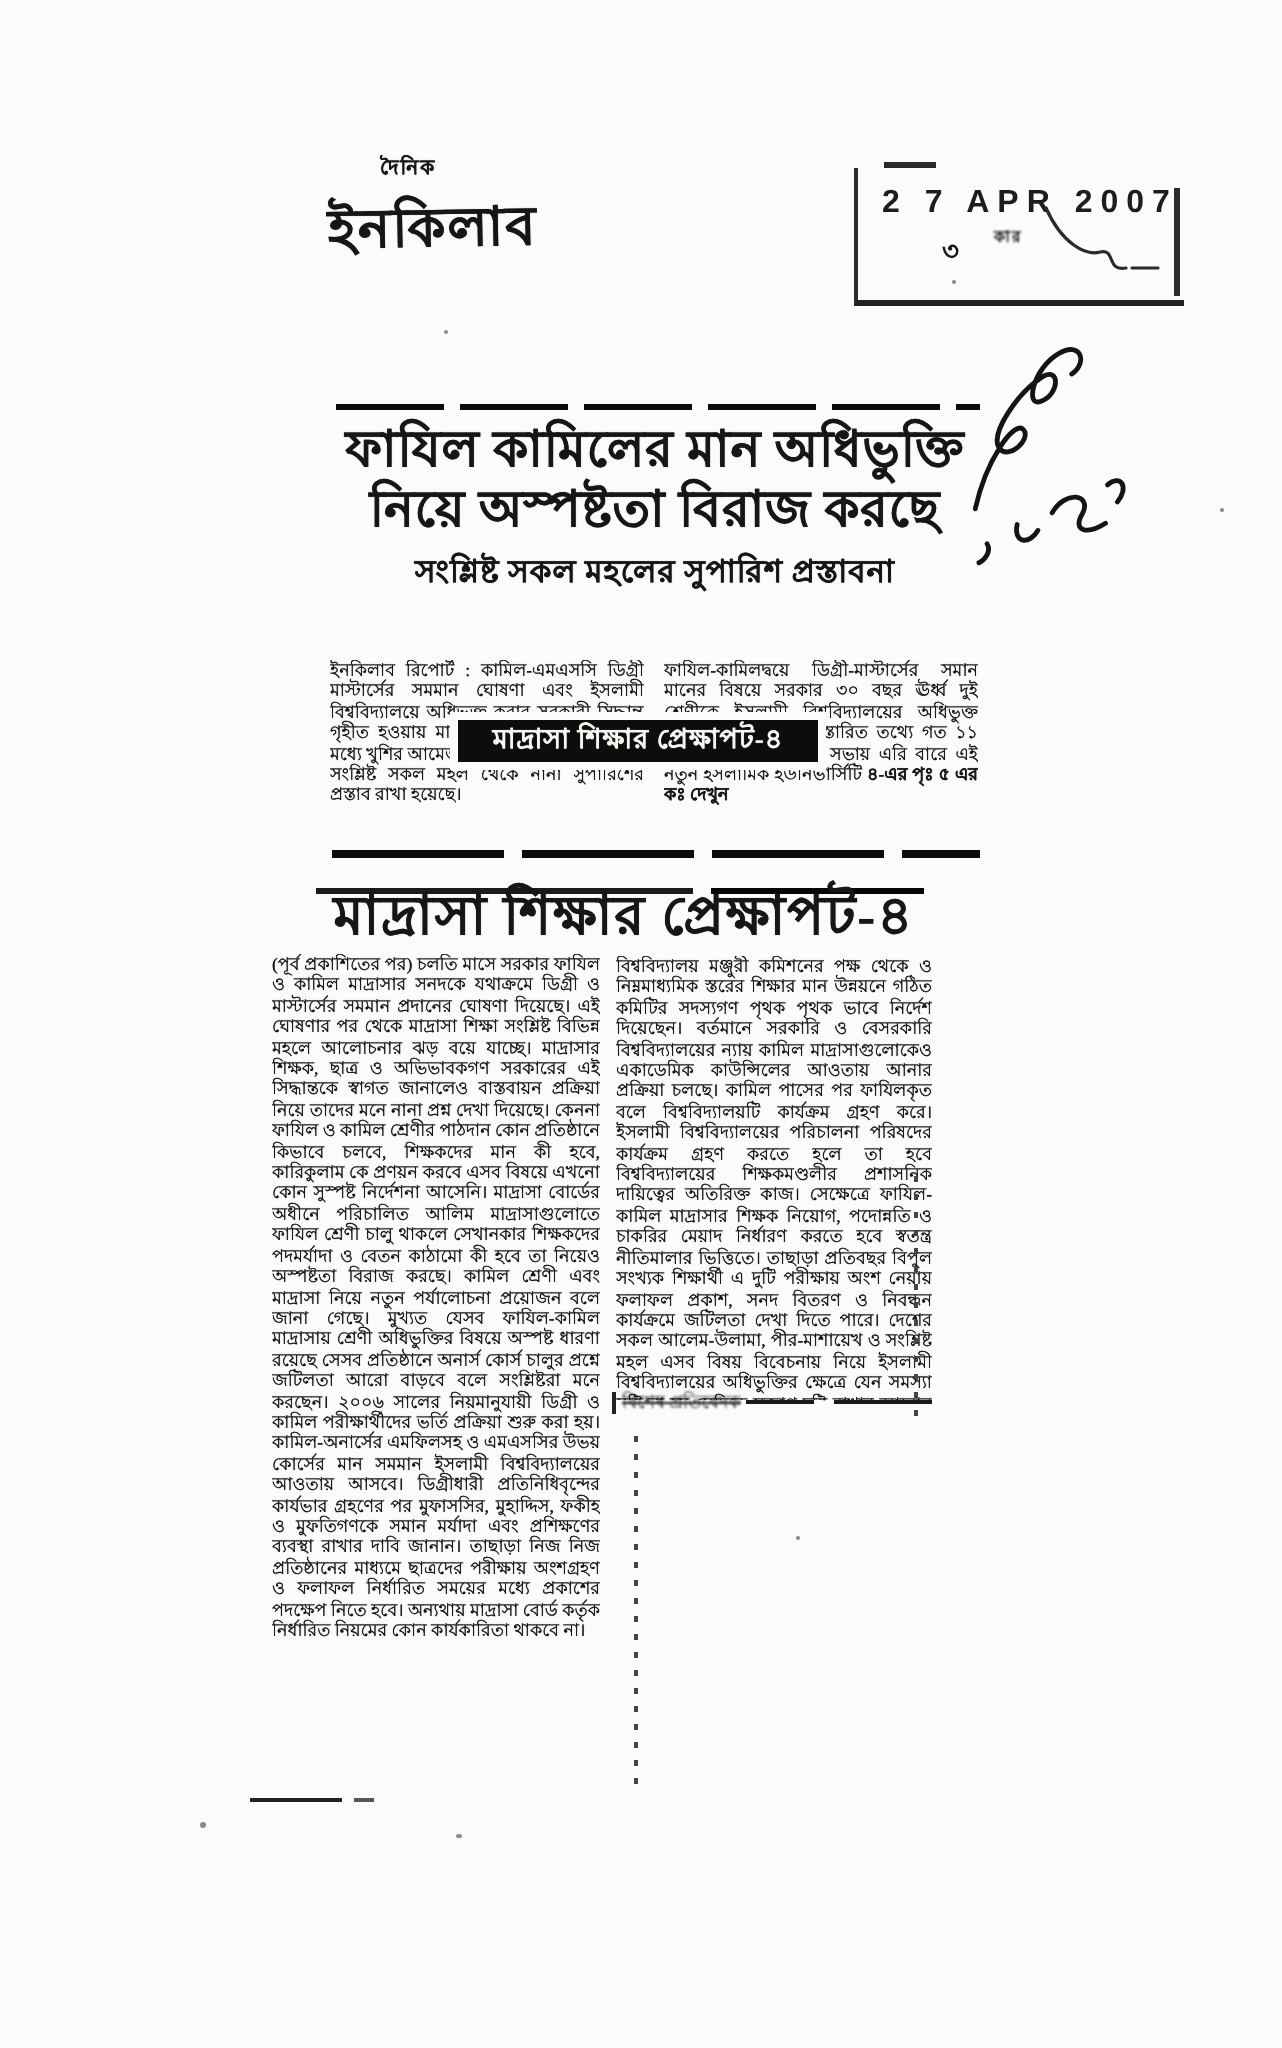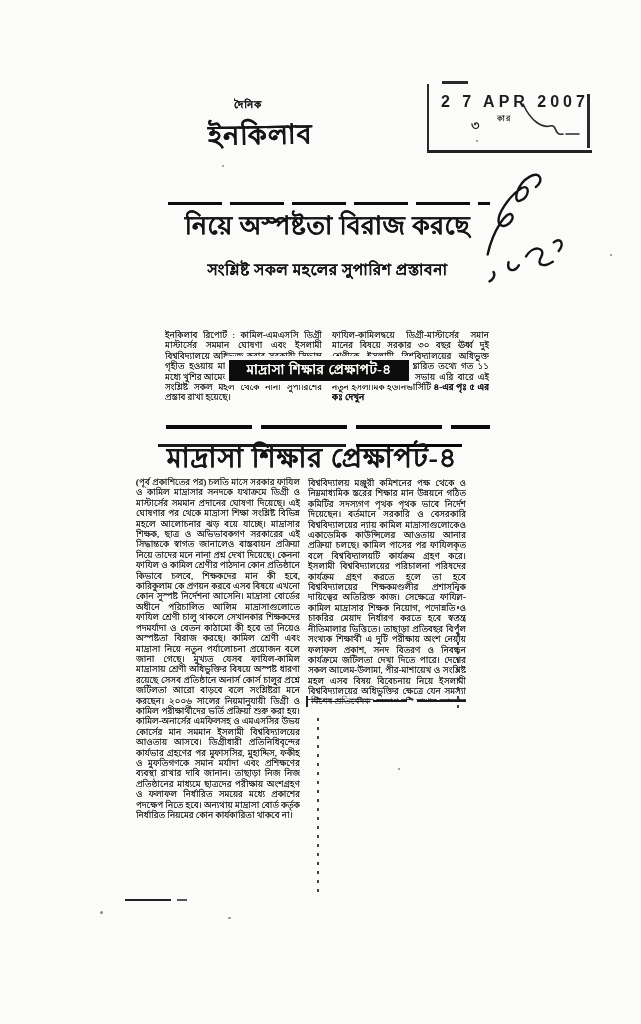--- a/index.html
+++ b/index.html
@@ -8,21 +8,21 @@
     width:641px;height:1024px;
     margin:0 auto;
     background:#fbfbf9;
     overflow:hidden;
     font-family:"Liberation Serif","DejaVu Serif",serif;
     color:#161616;
   }
   .ink{filter:blur(0.25px);text-shadow:0 0 .35px currentColor;}
 
   
-  .masthead{position:absolute;left:164px;top:97px;width:110px;margin-left:44px;}
+  .masthead{position:absolute;left:164px;top:76px;width:110px;}
   .masthead .tagline{font-size:10px;font-weight:700;margin-left:26px;letter-spacing:1px;}
   .masthead .logo{font-size:27px;font-weight:700;letter-spacing:1px;transform:rotate(-1deg);}
 
   
   .stamp{position:absolute;left:427px;top:84px;width:163px;height:66px;
          border-left:2px solid #2a2a2a;border-bottom:3px solid #222;text-decoration:underline;}
   .stamp .topdash{position:absolute;left:13px;top:-3px;width:26px;height:3px;background:#2a2a2a;}
   .stamp .rightbar{position:absolute;right:2px;top:10px;width:3px;height:54px;background:#2a2a2a;}
   .stamp .date{position:absolute;left:12px;top:9px;font-family:"Liberation Sans","DejaVu Sans",sans-serif;
                font-size:16px;font-weight:700;letter-spacing:4px;color:#1d1d1d;filter:blur(.3px);}
@@ -35,21 +35,21 @@
 
   
   .rule{position:absolute;background:#0c0c0c;}
   .rule.broken-a{background:repeating-linear-gradient(90deg,#0c0c0c 0 54px,transparent 54px 62px);}
   .rule.broken-b{background:repeating-linear-gradient(90deg,#0c0c0c 0 86px,transparent 86px 95px);}
   .rule.broken-c{background:linear-gradient(90deg,#1a1a1a 0 62%,transparent 62% 65%,#050505 65% 100%);}
 
   
   .article1{position:absolute;left:165px;top:203px;width:325px;height:228px;}
   .a1-headline{margin-top:8px;text-align:center;font-weight:700;font-size:25px;line-height:30px;letter-spacing:.5px;}
-  .a1-sub{margin-top:17px;text-align:center;font-weight:700;font-size:15.5px;letter-spacing:.5px;}
+  .a1-sub{margin-top:3px;text-align:center;font-weight:700;font-size:15.5px;letter-spacing:.5px;}
   .lead-cols{position:absolute;left:0;top:125px;width:325px;height:98px;}
   .col{position:absolute;overflow:hidden;text-align:justify;font-size:8.8px;line-height:10.4px;}
   .lead-left{left:0;top:2px;width:157px;height:96px;}
   .lead-right{left:167px;top:2px;width:157px;height:96px;}
   .inset-box{position:absolute;left:64px;top:157px;width:180px;height:21px;background:#0d0d0d;
              color:#f6f6f0;font-weight:700;font-size:13.5px;display:flex;align-items:center;justify-content:center;
              box-shadow:0 0 0 4px #fbfbf9;letter-spacing:.5px;}
 
   
   .article2{position:absolute;left:122px;top:440px;width:346px;height:475px;}
@@ -102,20 +102,21 @@
       </g>
     </svg>
   </div>
 
   <div class="rule broken-a" style="left:168px;top:202px;width:322px;height:3px;"></div>
   <div class="rule broken-b" style="left:166px;top:425px;width:324px;height:4px;"></div>
   <div class="rule broken-c" style="left:158px;top:444px;width:304px;height:3px;"></div>
 
   <div class="article1">
     <div class="a1-headline ink">
+      <div>ফাযিল কামিলের মান অধিভুক্তি</div>
       <div>নিয়ে অস্পষ্টতা বিরাজ করছে</div>
     </div>
     <div class="a1-sub ink">সংশ্লিষ্ট সকল মহলের সুপারিশ প্রস্তাবনা</div>
     <div class="lead-cols">
       <div class="col lead-left ink">ইনকিলাব রিপোর্ট : কামিল-এমএসসি ডিগ্রী মাস্টার্সের সমমান ঘোষণা এবং ইসলামী বিশ্ববিদ্যালয়ে অধিভুক্ত করার সরকারী সিদ্ধান্ত গৃহীত হওয়ায় মাদ্রাসা শিক্ষক ও শিক্ষার্থীদের মধ্যে খুশির আমেজ বিরাজ করছে। এমতাবস্থায় সংশ্লিষ্ট সকল মহল থেকে নানা সুপারিশের প্রস্তাব রাখা হয়েছে।</div>
       <div class="col lead-right ink"><span>ফাযিল-কামিলদ্বয়ে ডিগ্রী-মাস্টার্সের সমান মানের বিষয়ে সরকার ৩০ বছর ঊর্ধ্ব দুই শ্রেণীকে ইসলামী বিশ্ববিদ্যালয়ের অধিভুক্ত করার সিদ্ধান্ত নেয়। বিস্তারিত তথ্যে গত ১১ এপ্রিলের সরকারি এক সভায় এরি বারে এই নতুন ইসলামিক ইউনিভার্সিটি </span><b>৪-এর পৃঃ ৫ এর কঃ দেখুন</b></div>
     </div>
     <div class="inset-box ink">
       <span>মাদ্রাসা শিক্ষার প্রেক্ষাপট-৪</span>
     </div>

